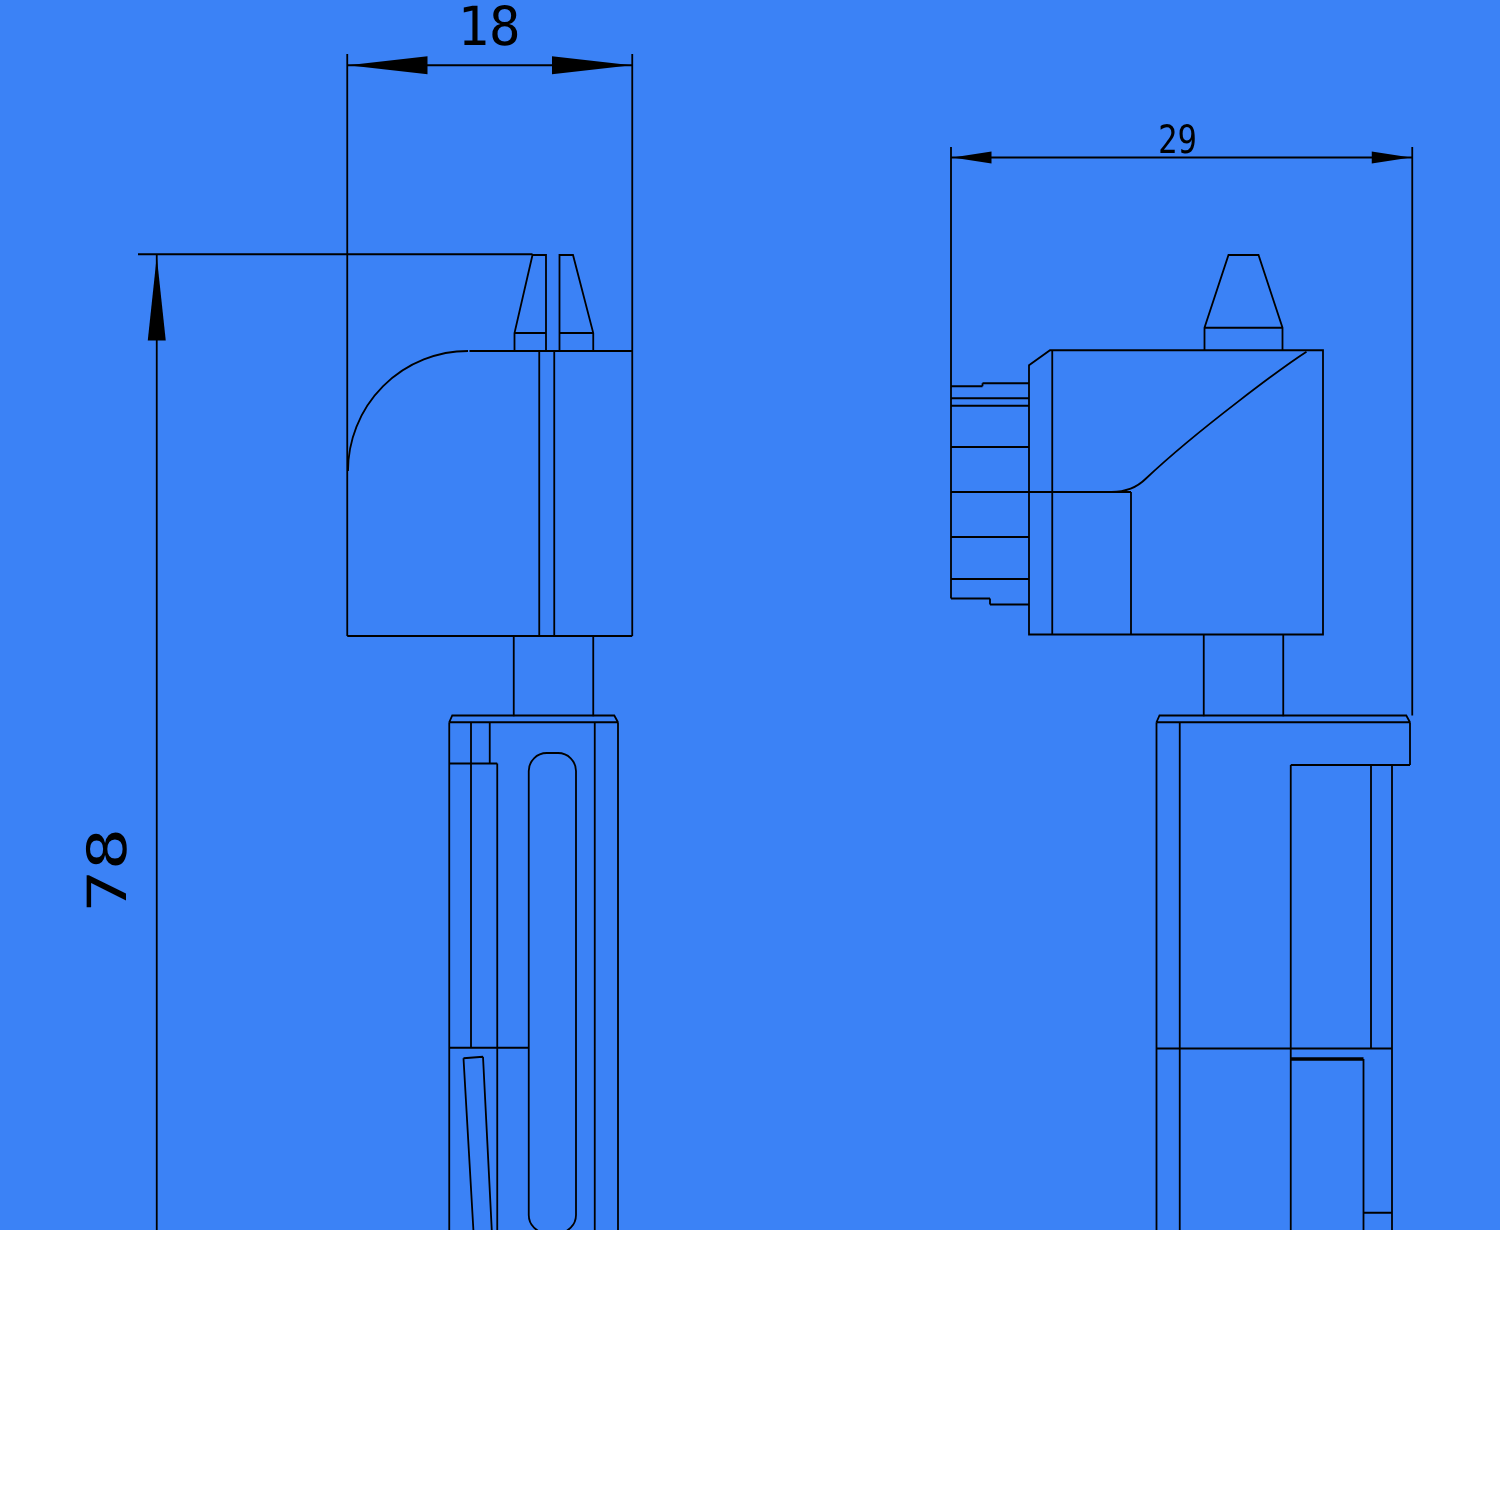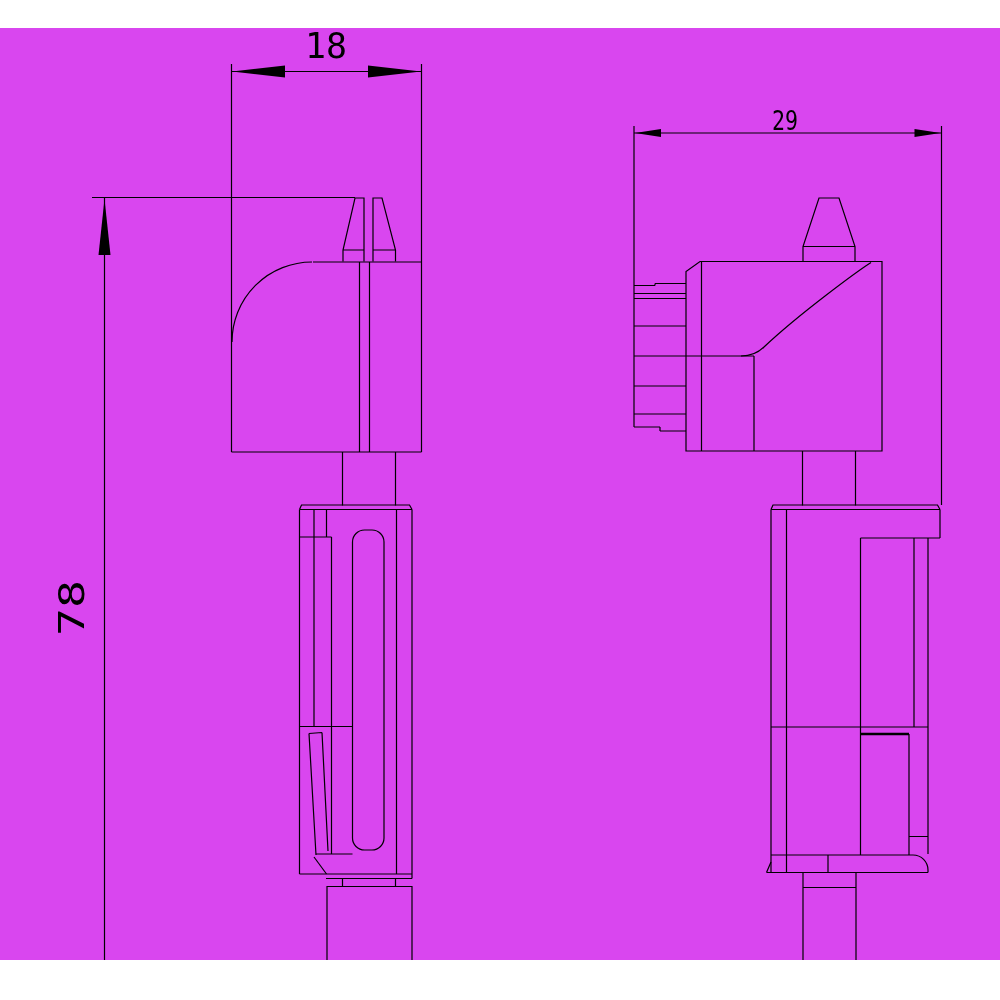--- a/index.html
+++ b/index.html
@@ -1,16 +1,16 @@
 <!DOCTYPE html>
 <html><head>
 <meta charset="utf-8">
 <style>
   html,body{margin:0;padding:0;background:#ffffff;}
-  .canvas{position:relative;width:1000px;height:932px;background:#d946ef;overflow:hidden;margin-top:28px;}
+  .canvas{position:relative;width:1000px;height:820px;background:#3b82f6;overflow:hidden;}
   svg{display:block;}
   .ln{stroke:#000000;stroke-width:1.2;fill:none;stroke-linecap:butt;}
   .ln-thick{stroke:#000000;stroke-width:2.4;fill:none;}
   .arrow{fill:#000000;stroke:none;}
   .dim-text{fill:#000000;font-family:"DejaVu Sans Mono","Liberation Mono",monospace;}
 </style>
 </head>
 <body>
 
 <div class="canvas">

